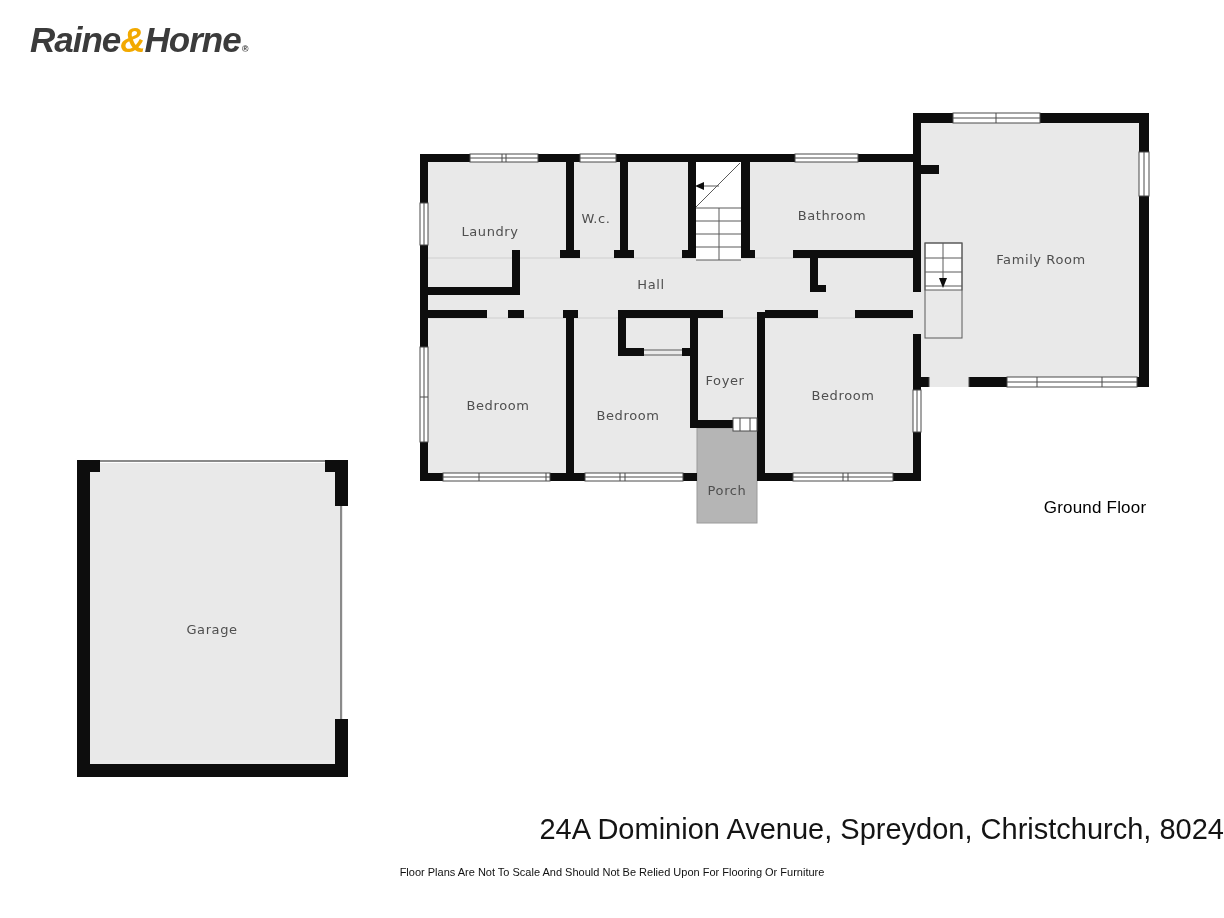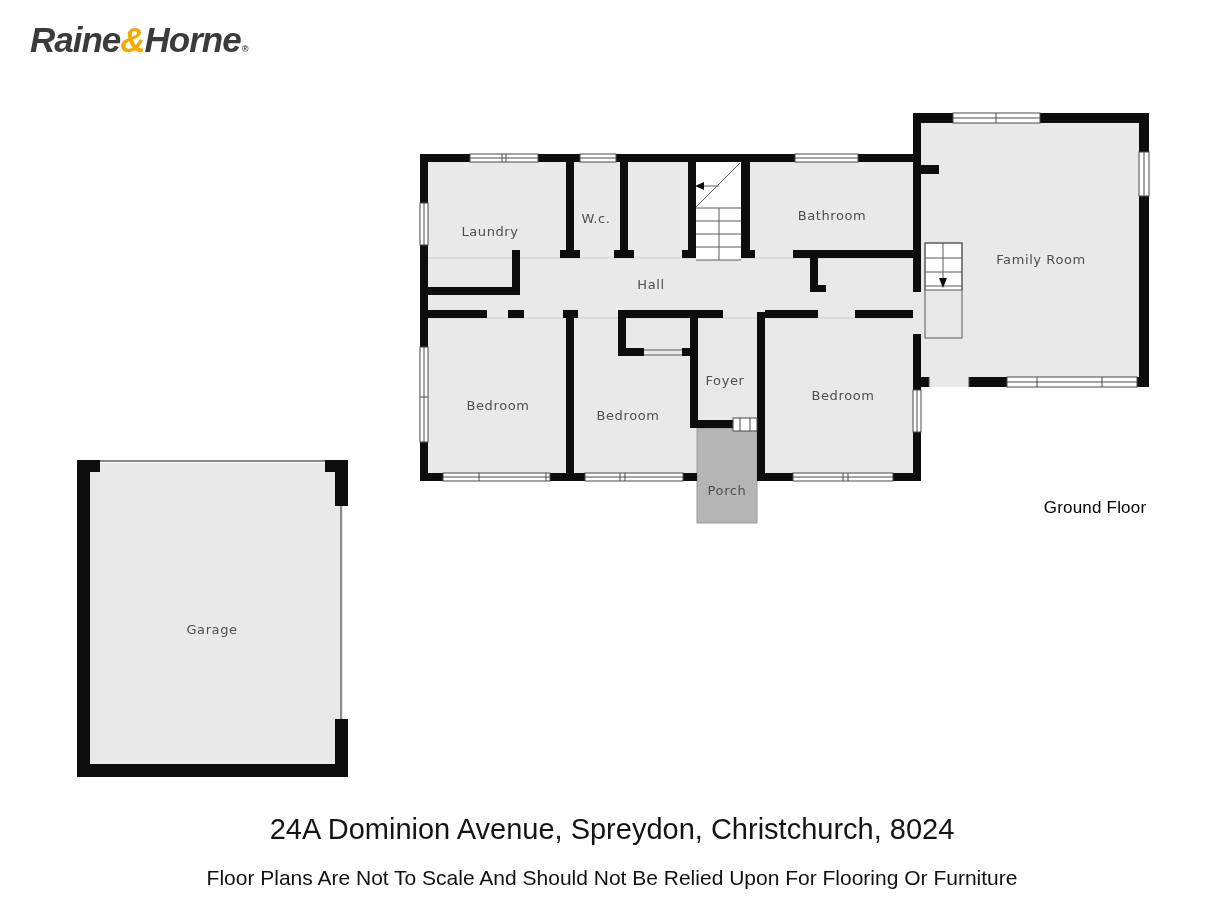--- a/index.html
+++ b/index.html
@@ -16,26 +16,26 @@
   .logo .amp{color:#F2A900;}
   .logo .reg{font-size:9px;letter-spacing:0;vertical-align:baseline;margin-left:1px;color:#3b3b3b;}
   svg.plan{position:absolute;left:0;top:0;}
   .room-label{
     font-family:"DejaVu Sans",sans-serif;font-size:13px;fill:#4f4f4f;letter-spacing:0.6px;
   }
   .floor-label{
     font-family:"Liberation Sans",sans-serif;font-size:17px;fill:#000000;letter-spacing:0.2px;
   }
   .address{
-    position:absolute;top:813px;left:0;width:100%;text-align:center;
+    position:absolute;top:813px;left:0;width:100%;text-align:right;
     font-size:29px;color:#141414;letter-spacing:0px;
   }
   .disclaimer{
     position:absolute;top:866px;left:0;width:100%;text-align:center;
-    font-size:21px;color:#111111;
+    font-size:11px;color:#111111;
   }
   .wall{fill:#0d0d0d;}
   .floor{fill:#e9e9e9;}
   .win{fill:#ffffff;stroke:#4a4a4a;stroke-width:1;}
   .tick{stroke:#4a4a4a;stroke-width:1;}
   .stair-line{stroke:#5a5a5a;stroke-width:1;fill:none;}
   .faint{stroke:#cfcfcf;stroke-width:1;}
 </style>
 </head>
 <body>

